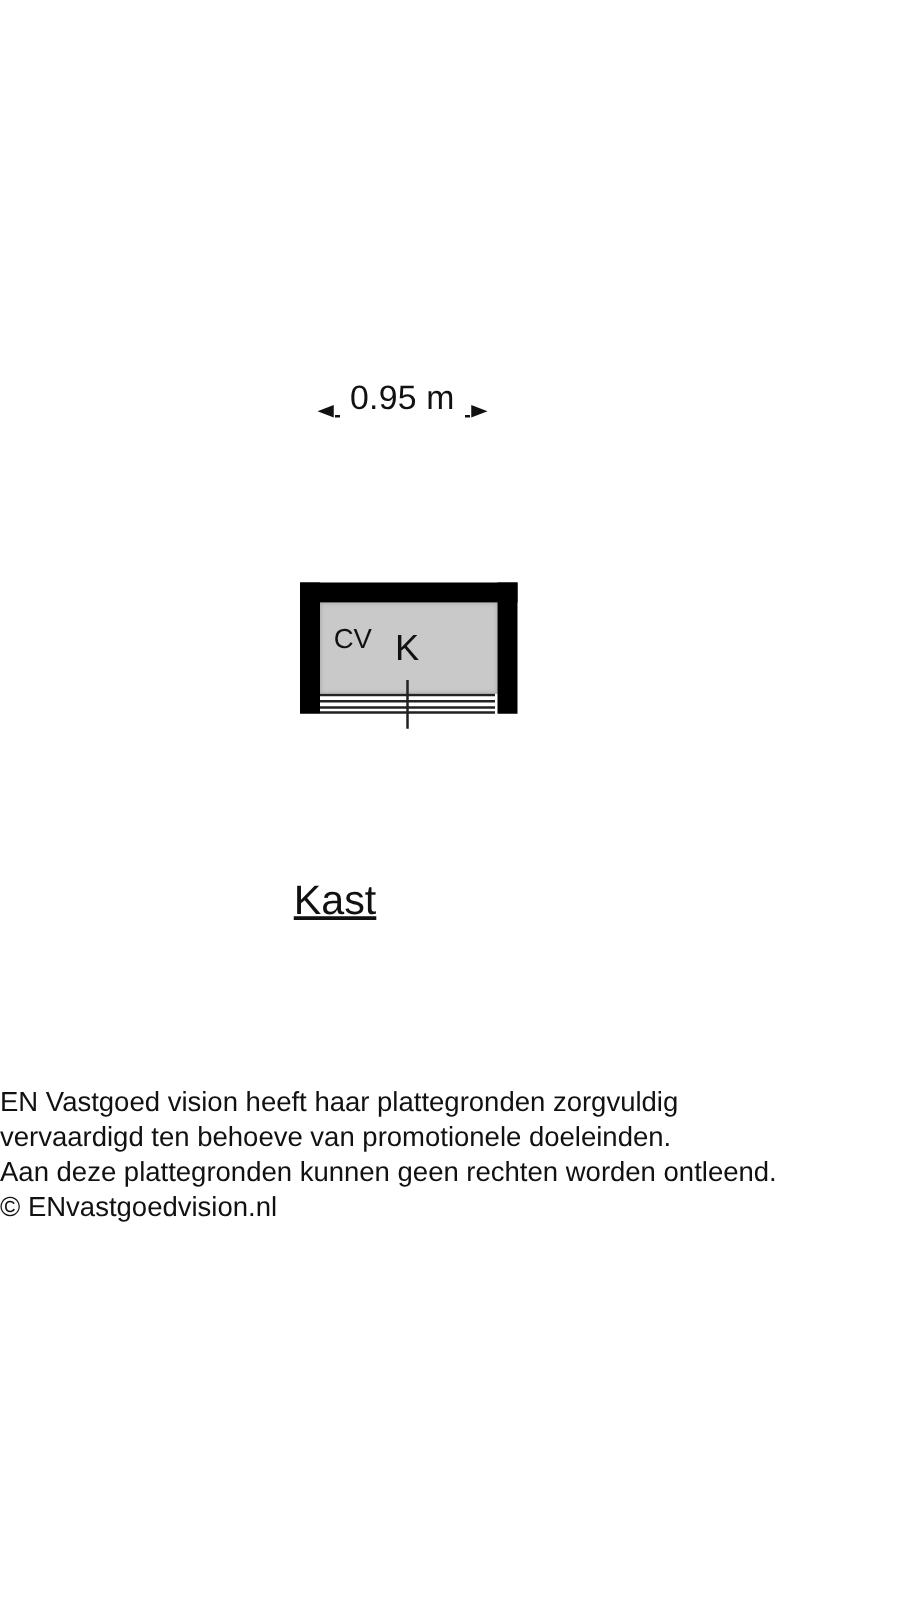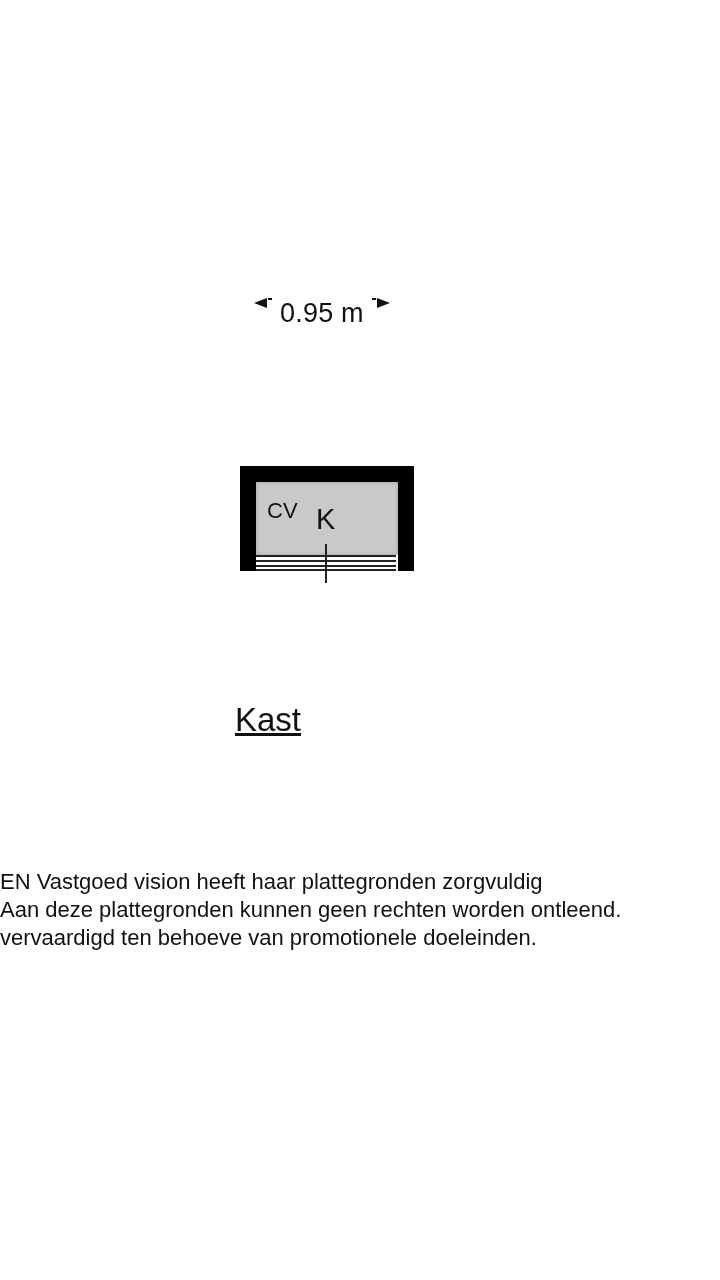--- a/index.html
+++ b/index.html
@@ -1,17 +1,17 @@
 <!DOCTYPE html>
 <html><head>
 <meta charset="utf-8">
 <style>
   html, body { margin:0; padding:0; background:#ffffff; }
   body { width:720px; height:1280px; position:relative; overflow:hidden; font-family:"Liberation Sans", sans-serif; color:#111; }
-  .dim { position:absolute; left:254px; top:298px; width:150px; height:36px; display:flex; align-items:flex-start; }
+  .dim { position:absolute; left:254px; top:298px; width:150px; height:36px; display:flex; align-items:flex-end; }
   .arrow-l { width:0; height:0; border-top:5px solid transparent; border-bottom:5px solid transparent; border-right:13px solid #111; margin-right:1px; }
   .arrow-r { width:0; height:0; border-top:5px solid transparent; border-bottom:5px solid transparent; border-left:13px solid #111; margin-left:1px; }
   .dim-line-l, .dim-line-r { width:4px; height:2px; background:#111; }
   .dim-text { font-size:27px; margin:0 8px; letter-spacing:0.2px; }
   .plan { position:absolute; left:240px; top:466px; width:174px; height:105px; }
   .wall-top { position:absolute; left:0; top:0; width:174px; height:16px; background:#000; }
   .wall-left { position:absolute; left:0; top:0; width:16px; height:105px; background:#000; }
   .wall-right { position:absolute; right:0; top:0; width:16px; height:105px; background:#000; }
   .room { position:absolute; left:16px; top:16px; width:142px; height:73px; background:#c9c9c9; box-shadow: inset 0 0 4px rgba(0,0,0,0.2); }
   .door { position:absolute; left:16px; top:89px; width:140px; height:15px; background:#fff; }
@@ -46,15 +46,16 @@
   </div>
 </div>
 <span class="label-cv">CV</span>
 <span class="label-k">K</span>
 <div class="stem"></div>
 
 <div class="room-name">Kast</div>
 
 <div class="disclaimer">
   <div>EN Vastgoed vision heeft haar plattegronden zorgvuldig</div>
+  <div>vervaardigd ten behoeve van promotionele doeleinden.</div>
   <div>Aan deze plattegronden kunnen geen rechten worden ontleend.</div>
-  <div>vervaardigd ten behoeve van promotionele doeleinden.</div>
+  <div>© ENvastgoedvision.nl</div>
 </div>
 
 </body></html>

